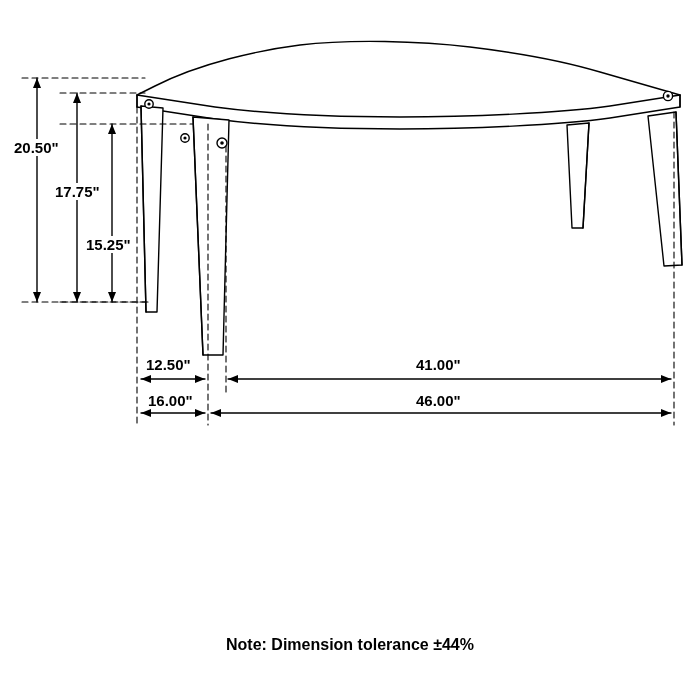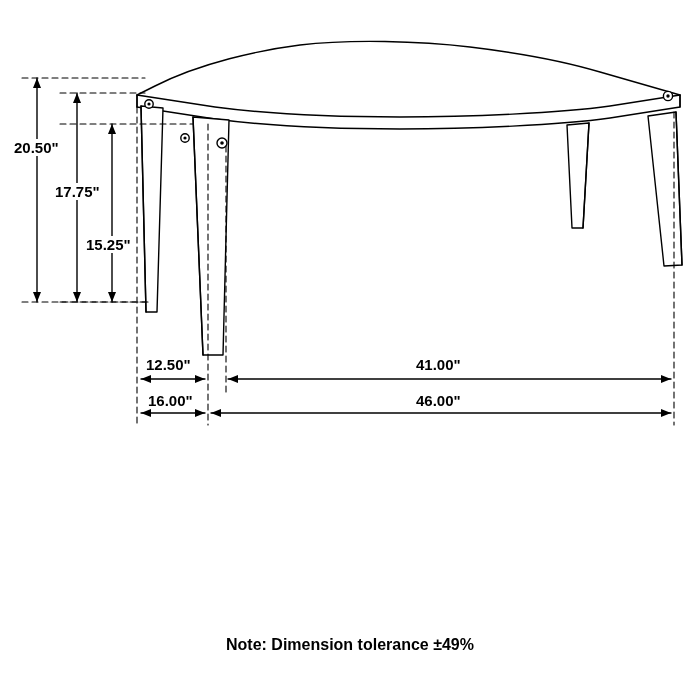--- a/index.html
+++ b/index.html
@@ -169,13 +169,13 @@
 <div class="dim-label" style="left:84px; top:236px;">15.25"</div>
 
 <div class="dim-label" style="left:144px; top:356px;">12.50"</div>
 
 <div class="dim-label" style="left:146px; top:392px;">16.00"</div>
 
 <div class="dim-label" style="left:414px; top:356px;">41.00"</div>
 
 <div class="dim-label" style="left:414px; top:392px;">46.00"</div>
 
-<div class="note">Note: Dimension tolerance ±49%</div>
+<div class="note">Note: Dimension tolerance ±44%</div>
 
 </body></html>

